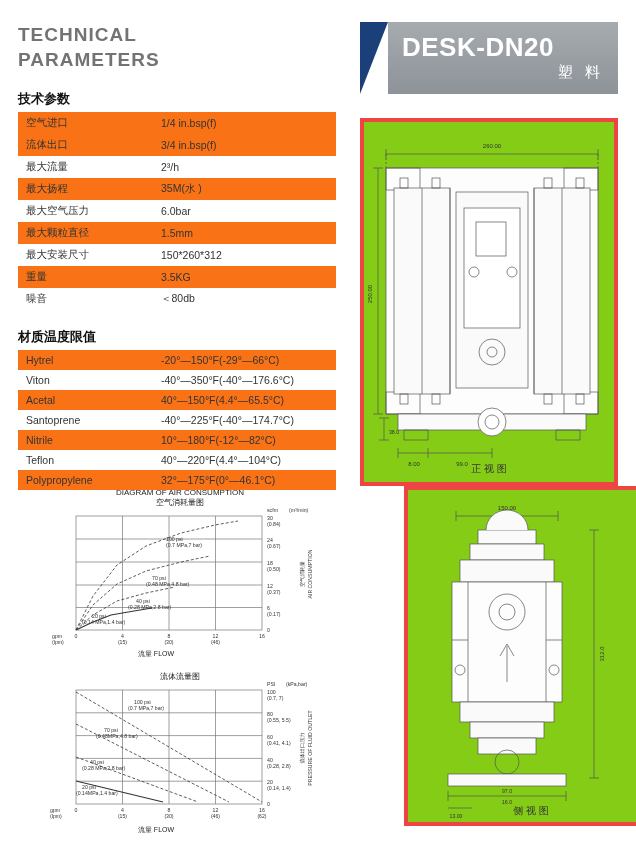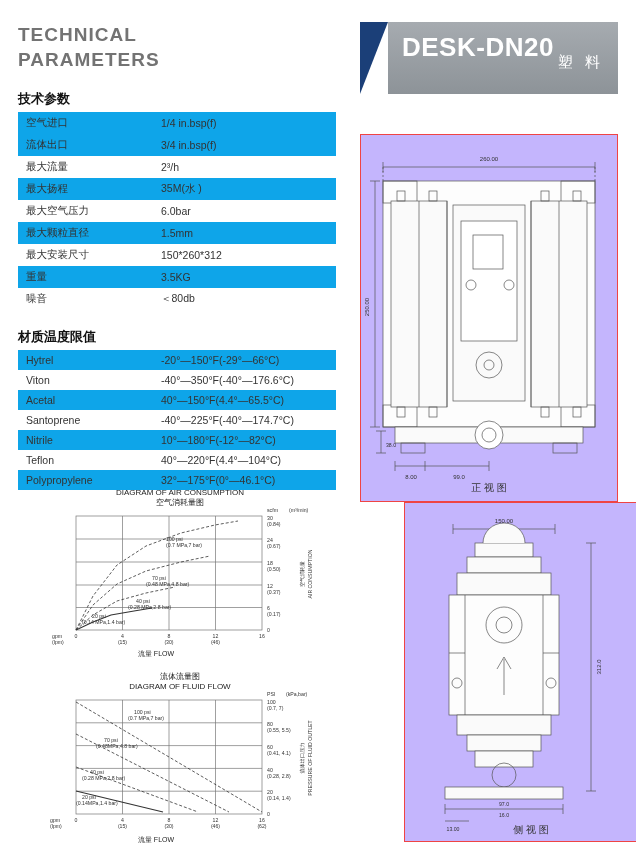--- a/index.html
+++ b/index.html
@@ -17,43 +17,43 @@
   
   .left { position:absolute; left:18px; top:22px; width:330px; }
   .title-main {
     color:#737373; font-weight:bold; font-size:19px; letter-spacing:1px;
     line-height:25px;
   }
   .sub-head { font-weight:bold; font-size:13px; margin-top:18px; margin-bottom:4px; color:#111;}
   table.spec { border-collapse:collapse; width:318px; font-size:10.5px; }
   table.spec td { padding:4px 8px; color:#333; }
   table.spec td.k { width:135px; }
-  table.spec tr.alt td { background:#0ea5e9; }
+  table.spec tr.alt td { background:#f97316; }
 
   
   .banner { position:absolute; left:360px; top:22px; width:258px; height:72px; }
   .banner .tri {
     position:absolute; left:0; top:0; width:0; height:0;
     border-left:28px solid #1b3f78;
     border-bottom:72px solid transparent;
   }
   .banner .bar {
     position:absolute; left:28px; top:0; right:0; height:72px;
     background:#9aa0a6;
     background:linear-gradient(#a6abb0,#8d9398);
   }
   .banner .bar .t1 {
     position:absolute; left:14px; top:10px; color:#fff; font-size:26px; font-weight:bold; letter-spacing:0.5px;
   }
   .banner .bar .t2 {
-    position:absolute; right:14px; top:31px; color:#fff; font-size:15px; letter-spacing:4px;
+    position:absolute; right:14px; top:41px; color:#fff; font-size:15px; letter-spacing:4px;
   }
 
   
-  .draw-box { position:absolute; border:1px solid #ef4444; background:#c4b5fd;margin-top:16px; }
+  .draw-box { position:absolute; border:4px solid #ef4444; background:#84cc16; }
   .cap { position:absolute; font-size:10px; color:#333; text-align:center; }
 
   svg { display:block; }
 
   
   .chart-wrap { position:absolute; }
   .chart-title { text-align:center; font-size:8px; line-height:10px; color:#222; }
 
   .tiny { font-size:6px; fill:#333; }
   .tiny2 { font-size:5.2px; fill:#333; }
@@ -336,21 +336,20 @@
       <text class="tiny2" x="265" y="4">(m³/min)</text>
 
       <text class="axlbl" x="132" y="148" text-anchor="middle">流量  FLOW</text>
       <text class="tiny2" x="280" y="66" text-anchor="middle" transform="rotate(-90 280,66)">空气消耗量</text>
       <text class="tiny2" x="288" y="66" text-anchor="middle" transform="rotate(-90 288,66)">AIR CONSUMPTION</text>
     </svg>
   </div>
 
   <div class="chart-wrap" style="left:24px; top:672px; width:312px; height:180px;">
     <div class="chart-title">流体流量图</div>
-    <div class="chart-title">DIAGRAM OF FLUID FLOW</div>
     <svg width="312" height="158" viewBox="0 0 312 158">
       <g stroke="#777" fill="none" stroke-width="0.7">
         <rect x="52" y="8" width="186" height="114" fill="#ffffff"></rect>
         <line x1="98.5" y1="8" x2="98.5" y2="122"></line>
         <line x1="145" y1="8" x2="145" y2="122"></line>
         <line x1="191.5" y1="8" x2="191.5" y2="122"></line>
         <line x1="52" y1="30.8" x2="238" y2="30.8"></line>
         <line x1="52" y1="53.6" x2="238" y2="53.6"></line>
         <line x1="52" y1="76.4" x2="238" y2="76.4"></line>
         <line x1="52" y1="99.2" x2="238" y2="99.2"></line>

